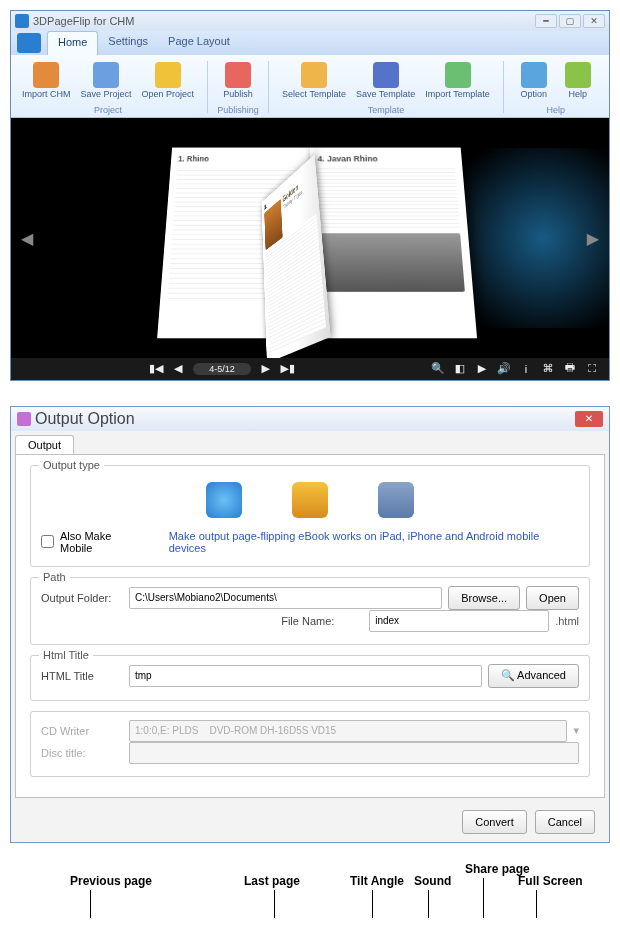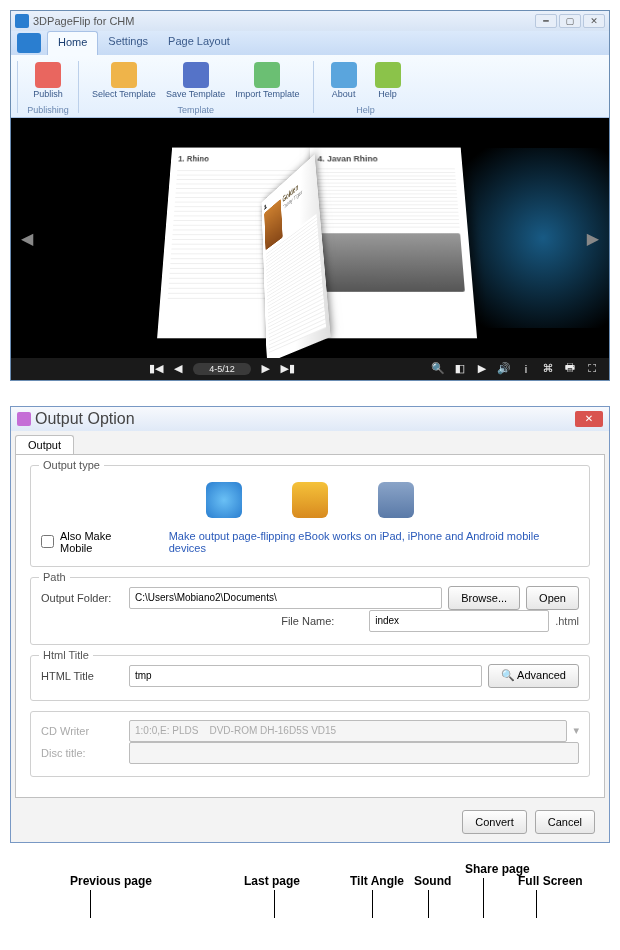--- a/index.html
+++ b/index.html
@@ -92,20 +92,37 @@
   </div>
 
   <div class="menubar">
     <div class="menu-logo"></div>
     <div class="menu-tab active">Home</div>
     <div class="menu-tab">Settings</div>
     <div class="menu-tab">Page Layout</div>
   </div>
 
   <div class="ribbon">
+    <div class="ribbon-group">
+      <div class="ribbon-btns">
+        <div class="rbtn">
+            <div class="ric" style="background:#e38a3d"></div>
+            <div class="lbl">Import CHM</div>
+          </div>
+        <div class="rbtn">
+            <div class="ric" style="background:#6aa0e0"></div>
+            <div class="lbl">Save Project</div>
+          </div>
+        <div class="rbtn">
+            <div class="ric" style="background:#f0c23a"></div>
+            <div class="lbl">Open Project</div>
+          </div>
+      </div>
+      <div class="rgroup-lbl">Project</div>
+    </div>
     <div class="sep"></div>
     <div class="ribbon-group">
       <div class="ribbon-btns">
         <div class="rbtn">
             <div class="ric" style="background:#e9665f"></div>
             <div class="lbl">Publish</div>
           </div>
       </div>
       <div class="rgroup-lbl">Publishing</div>
     </div>
@@ -125,21 +142,21 @@
             <div class="lbl">Import Template</div>
           </div>
       </div>
       <div class="rgroup-lbl">Template</div>
     </div>
     <div class="sep"></div>
     <div class="ribbon-group">
       <div class="ribbon-btns">
         <div class="rbtn">
             <div class="ric" style="background:#5aa5dd"></div>
-            <div class="lbl">About</div>
+            <div class="lbl">Option</div>
           </div>
         <div class="rbtn">
             <div class="ric" style="background:#8bc34a"></div>
             <div class="lbl">Help</div>
           </div>
       </div>
       <div class="rgroup-lbl">Help</div>
     </div>
   </div>
 

